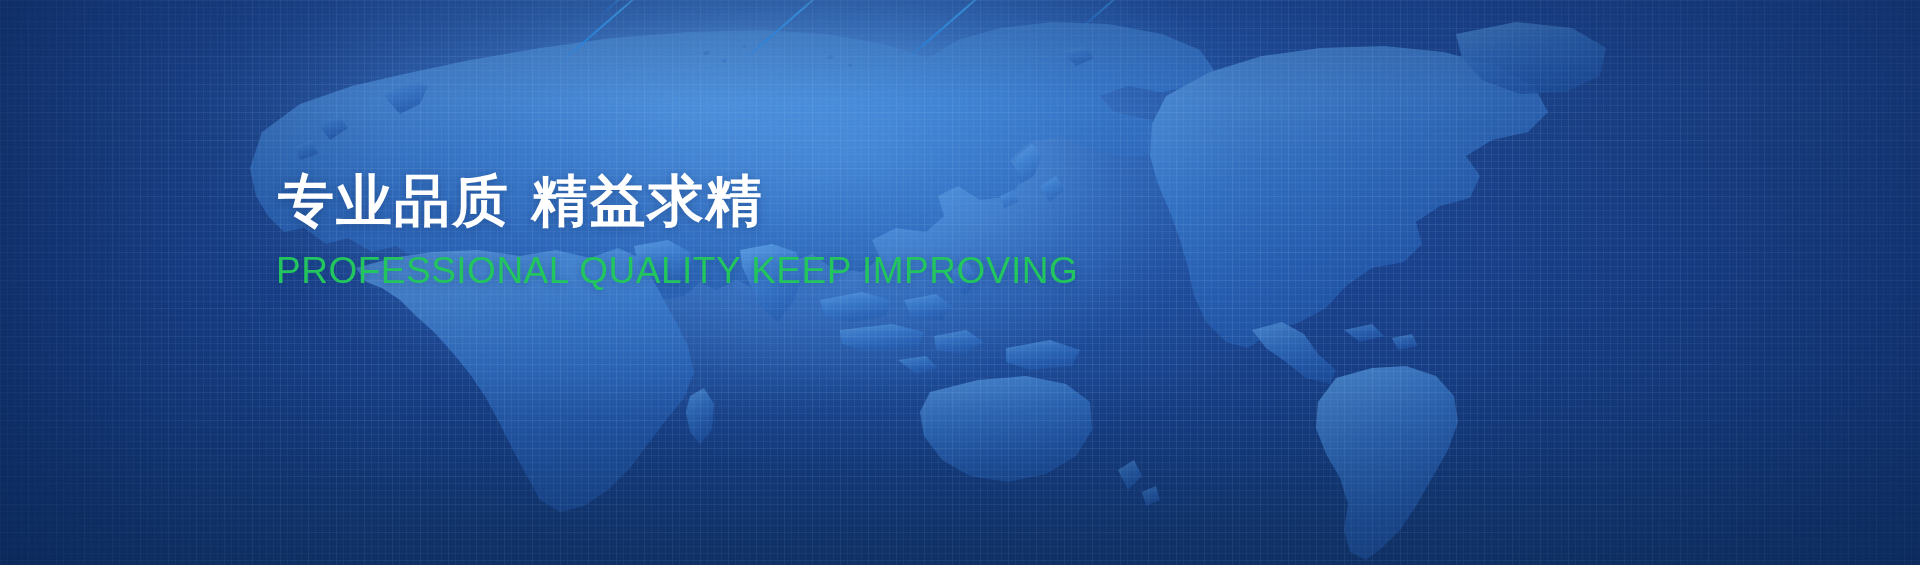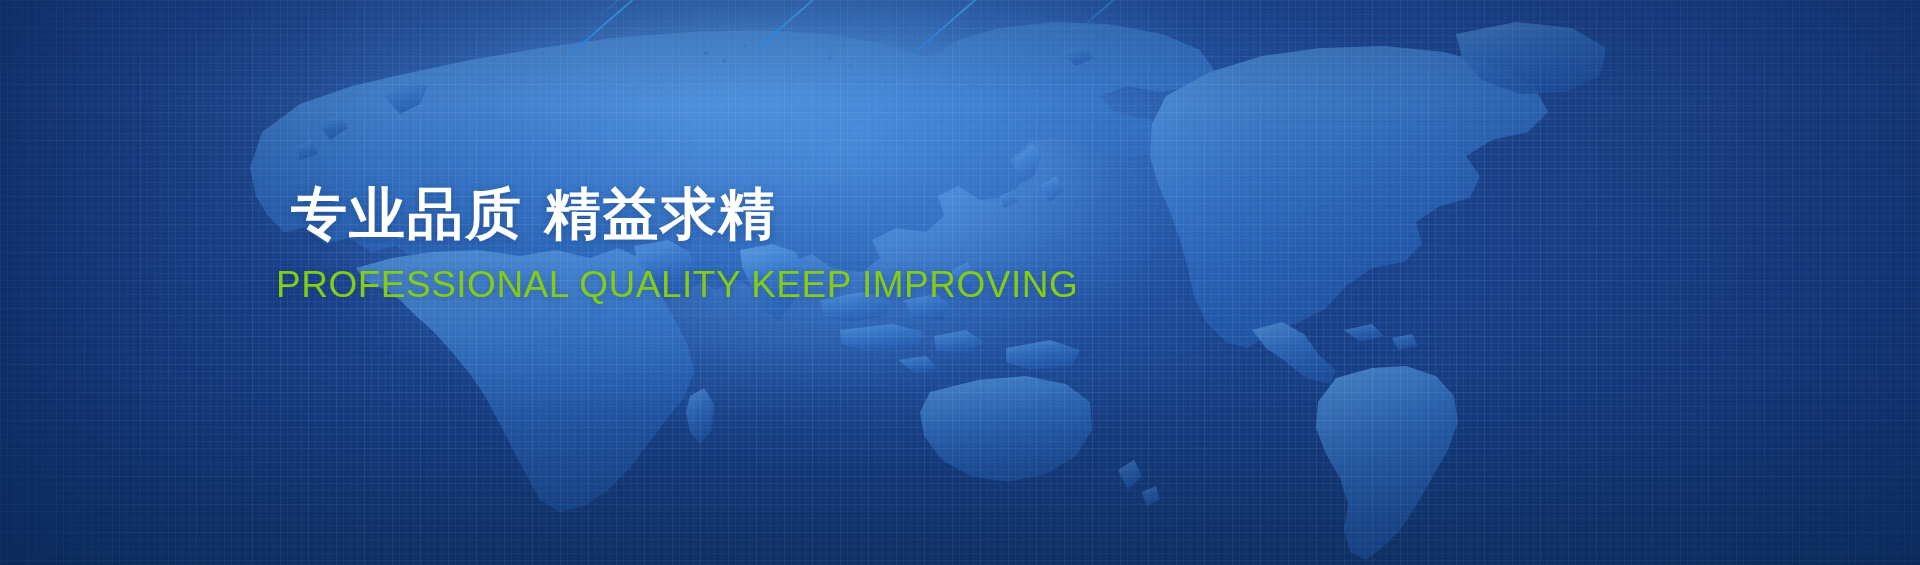--- a/index.html
+++ b/index.html
@@ -122,37 +122,37 @@
   }
 
   
   .headline-block {
     position: absolute;
     left: 274px;
     top: 164px;
     z-index: 20;
   }
   .headline-cn {
-    margin: 17px;
+    margin: 4px;
     font-size: 56px;
     line-height: 66px;
     font-weight: 700;
     letter-spacing: 2px;
     color: #ffffff;
     white-space: nowrap;
     text-shadow: 0 2px 10px rgba(10,38,90,0.35);
     font-family: "DejaVu Sans", "Liberation Sans", sans-serif;
   }
   .headline-en {
     margin: 16px 0 0 2px;
     font-size: 37px;
     line-height: 42px;
     font-weight: 400;
     letter-spacing: 0.5px;
-    color: #84cc16;
+    color: #22c55e;
     white-space: nowrap;
     text-shadow: 0 2px 9px rgba(10,38,90,0.30);
     font-family: "Liberation Sans", "DejaVu Sans", sans-serif;
   }
 </style>
 </head>
 <body>
 
 <div class="banner">
 

